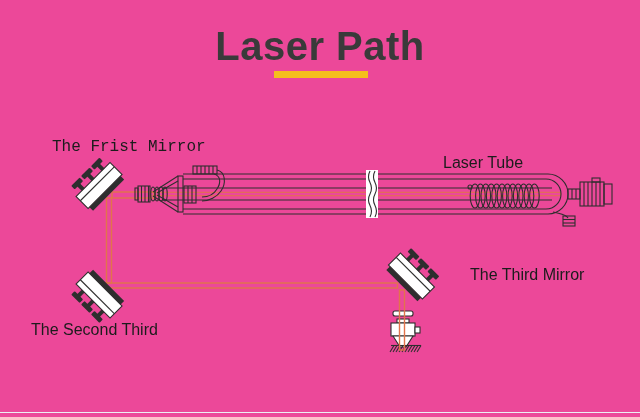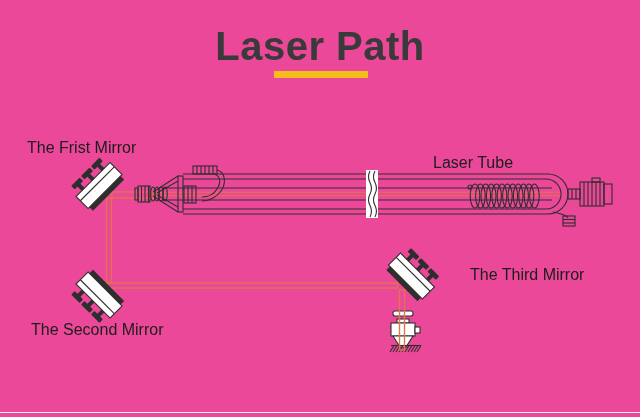--- a/index.html
+++ b/index.html
@@ -6,22 +6,22 @@
   .stage{position:relative;width:640px;height:417px;background:#ec4899;overflow:hidden;
          font-family:"Liberation Sans","DejaVu Sans",sans-serif;}
   .title{position:absolute;top:24px;left:0;width:640px;text-align:center;
          font-size:40px;font-weight:600;letter-spacing:.5px;color:var(--title,#3a3a3a);
          line-height:1.1;}
   .title-underline{position:absolute;top:71px;left:274px;width:94px;height:7px;
          background:var(--accent-yellow,#f5be1c);}
   .diagram-svg{position:absolute;left:0;top:0;}
   .lbl{position:absolute;font-size:16px;line-height:19px;color:var(--label,#1c1c1c);
        white-space:nowrap;}
-  .lbl-first{left:27px;top:138px;}
-  .lbl-tube{left:433px;top:153px;}
+  .lbl-first{left:52px;top:138px;font-family:Liberation Mono, monospace;}
+  .lbl-tube{left:443px;top:153px;}
   .lbl-second{left:31px;top:320px;}
   .lbl-third{left:450px;top:265px;margin-left:20px;}
   .lbl-focus{left:437px;top:320px;}
   .bottom-divider{position:absolute;left:0;top:412px;width:640px;height:1px;
        background:var(--divider,#eceff3);}
   
   .ln{stroke:var(--line,#2e2e2e);fill:none;stroke-width:1.1;}
   .lnw{stroke:var(--line,#2e2e2e);fill:#fff;stroke-width:1.1;}
   .blk{fill:var(--line,#2e2e2e);stroke:none;}
   .beam{stroke:var(--beam,#e2744b);fill:none;}
@@ -160,17 +160,17 @@
       </g>
     </g>
 
     <g>
       <rect class="beam" stroke-width="1.4" x="399.5" y="290" width="5" height="60"></rect>
     </g>
   </svg>
 
   <div class="lbl lbl-first">The Frist Mirror</div>
   <div class="lbl lbl-tube">Laser Tube</div>
-  <div class="lbl lbl-second">The Second Mirror</div>
+  <div class="lbl lbl-second">The Second Third</div>
   <div class="lbl lbl-third">The Third Mirror</div>
 
   <div class="bottom-divider"></div>
 </div>
 
 </body></html>

